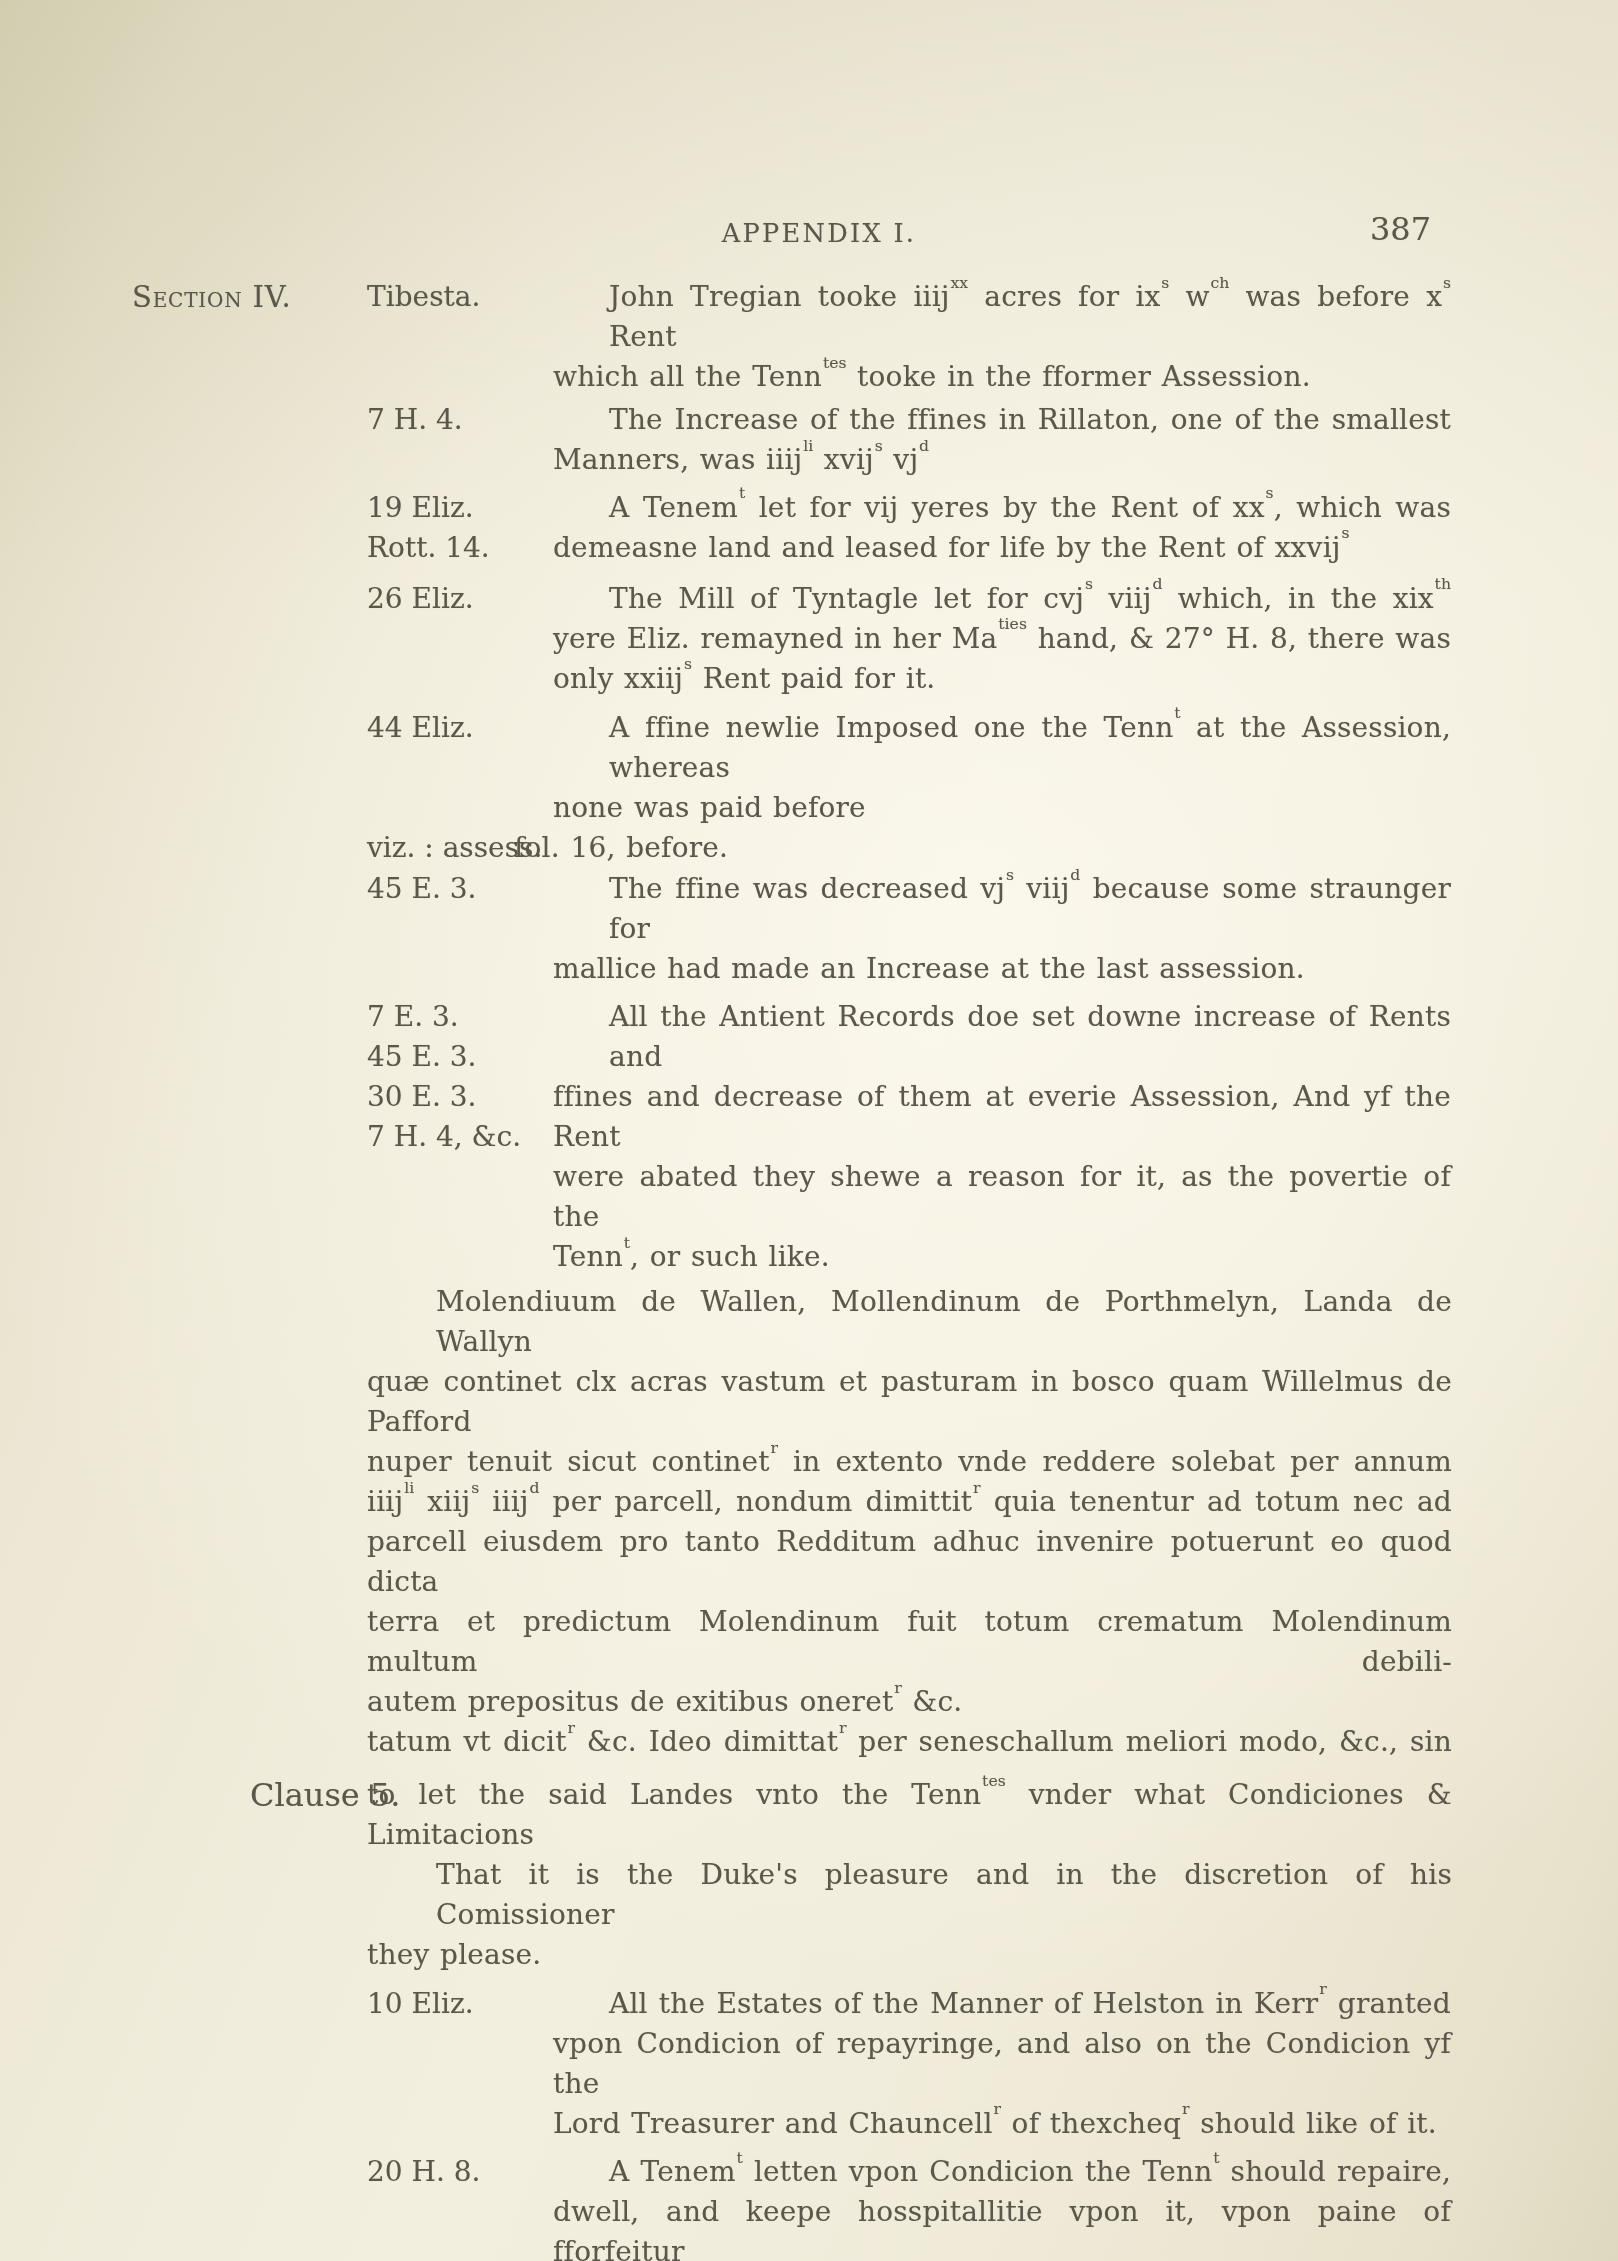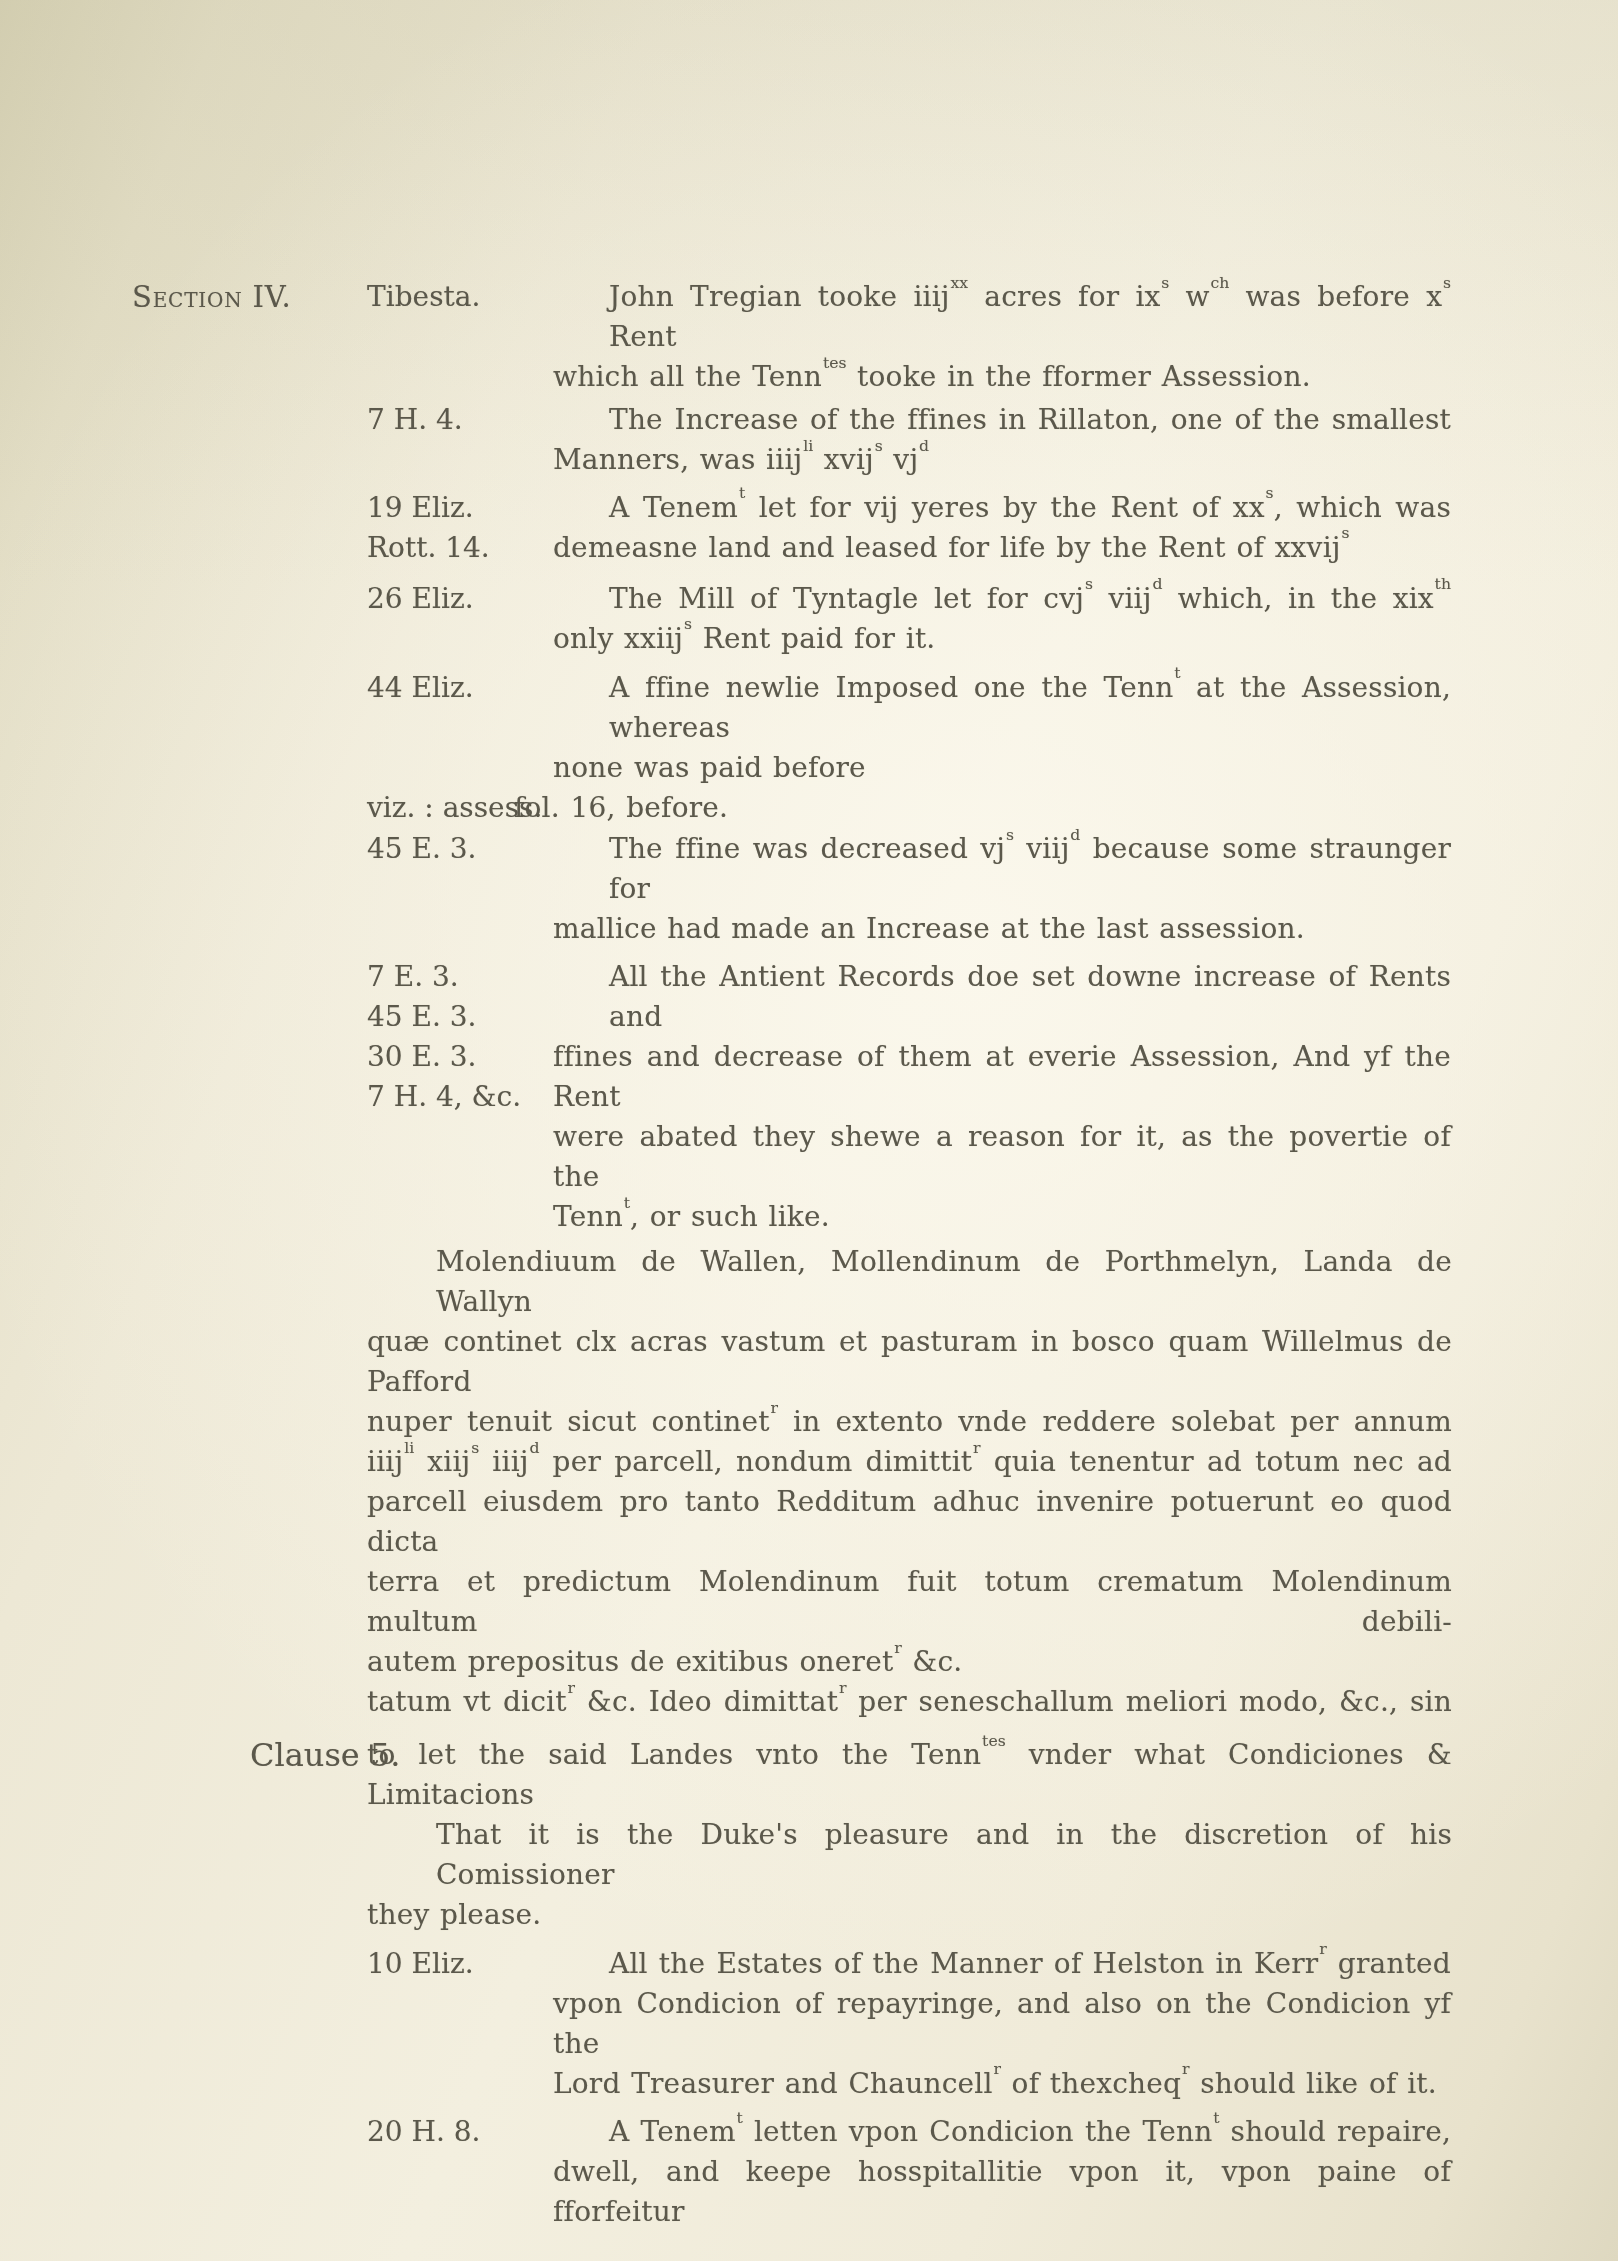--- a/index.html
+++ b/index.html
@@ -70,20 +70,24 @@
   }
   sup{
     font-size:.56em;line-height:0;position:relative;top:-0.5em;
     letter-spacing:0;margin-left:0.8px;
   }
 </style>
 </head>
 <body>
 
 <div class="page">
+  <div class="scan-header">
+    <span class="running-title">APPENDIX I.</span>
+    <span class="page-number">387</span>
+  </div>
   <div class="section-label">Section IV.</div>
   <main id="content">
       <div class="block entry">
         <div class="notes">
           <div class="note-line">Tibesta.</div>
         </div>
         <div class="body">
           <div class="line first">John Tregian tooke iiij<sup>xx</sup> acres for ix<sup>s</sup> w<sup>ch</sup> was before x<sup>s</sup> Rent</div>
           <div class="line last">which all the Tenn<sup>tes</sup> tooke in the fformer Assession.</div>
         </div>
@@ -106,20 +110,21 @@
           <div class="line first">A Tenem<sup>t</sup> let for vij yeres by the Rent of xx<sup>s</sup>, which was</div>
           <div class="line last">demeasne land and leased for life by the Rent of xxvij<sup>s</sup></div>
         </div>
       </div>
       <div class="block entry">
         <div class="notes">
           <div class="note-line">26 Eliz.</div>
         </div>
         <div class="body">
           <div class="line first">The Mill of Tyntagle let for cvj<sup>s</sup> viij<sup>d</sup> which, in the xix<sup>th</sup></div>
+          <div class="line">yere Eliz. remayned in her Ma<sup>ties</sup> hand, &amp; 27° H. 8, there was</div>
           <div class="line last">only xxiij<sup>s</sup> Rent paid for it.</div>
         </div>
       </div>
       <div class="block entry">
         <div class="notes">
           <div class="note-line">44 Eliz.</div>
         </div>
         <div class="body">
           <div class="line first">A ffine newlie Imposed one the Tenn<sup>t</sup> at the Assession, whereas</div>
           <div class="line last">none was paid before</div>

